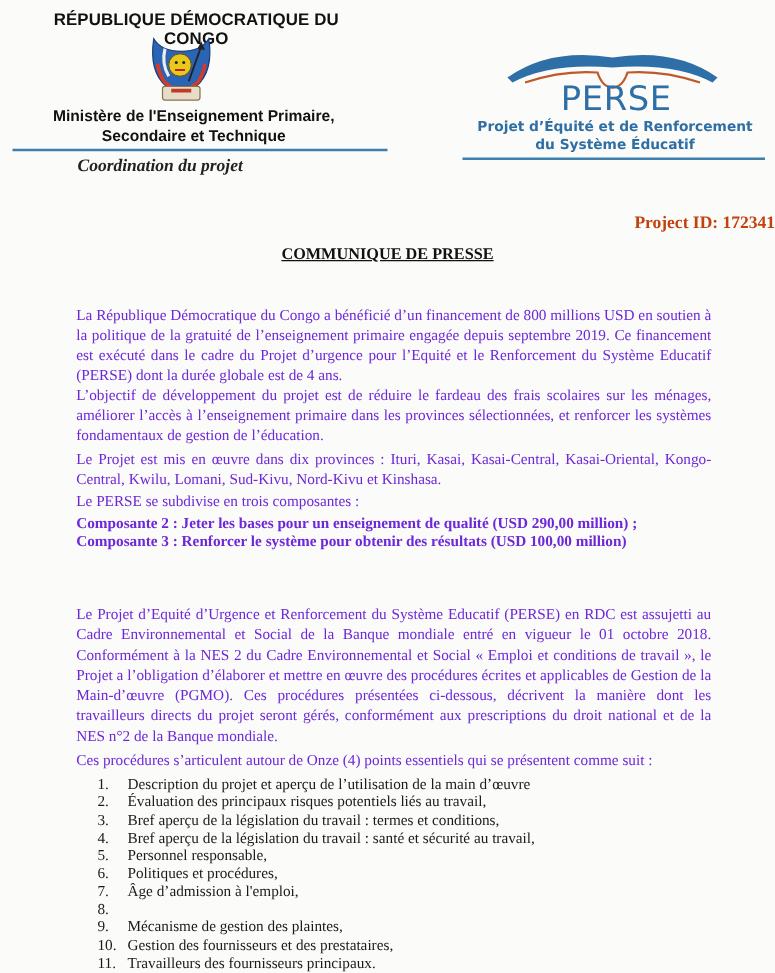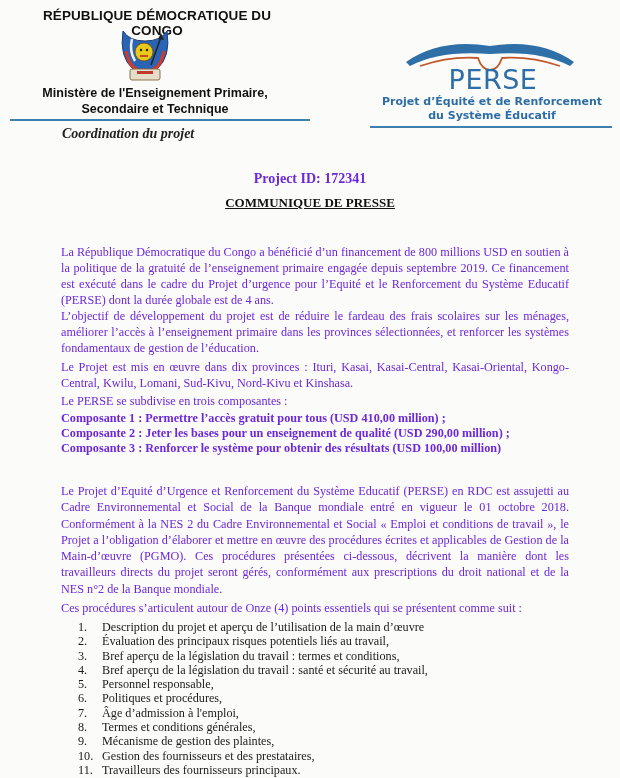--- a/index.html
+++ b/index.html
@@ -30,22 +30,22 @@
     position: absolute; left: 388px; top: 64px; width: 210px; text-align: center;
     font-family: "DejaVu Sans", sans-serif; font-weight: normal; font-size: 27px; color: #2d6fa6; letter-spacing: 0.5px;
   }
   .perse-sub {
     position: absolute; left: 372px; top: 95px; width: 240px; text-align: center;
     font-family: "DejaVu Sans", sans-serif; font-weight: bold; font-size: 11px; line-height: 14px; color: #2e6ea4;
   }
   .rule-right { position: absolute; left: 370px; top: 126px; width: 242px; height: 2px; background: #3f7fae; }
 
   .project-id {
-    position: absolute; left: 0; top: 171px; width: 620px; text-align: center;
-    font-weight: bold; font-size: 14px; color: #6d28d9;
+    position: absolute; left: 0; top: 171px; width: 620px; text-align: right;
+    font-weight: bold; font-size: 14px; color: #c2410c;
   }
   .press-title {
     position: absolute; left: 0; top: 195px; width: 620px; text-align: center;
     font-weight: bold; font-size: 13px; color: #111; text-decoration: underline;
   }
   .body { position: absolute; left: 61px; width: 508px; font-size: 12.2px; line-height: 16px; color: #6d28d9; }
   .justify { text-align: justify; }
   .p1 { top: 244px; }
   .p2 { top: 308px; }
   .p3 { top: 359px; }
@@ -96,21 +96,20 @@
 <div class="rule-right"></div>
 
 <div class="project-id">Project ID: 172341</div>
 <div class="press-title">COMMUNIQUE DE PRESSE</div>
 
 <div class="body justify p1">La République Démocratique du Congo a bénéficié d’un financement de 800 millions USD en soutien à la politique de la gratuité de l’enseignement primaire engagée depuis septembre 2019.           Ce financement est exécuté dans le cadre du Projet d’urgence pour l’Equité et le Renforcement du Système Educatif (PERSE) dont la durée globale est de 4 ans.</div>
 <div class="body justify p2">L’objectif de développement du projet est de réduire le fardeau des frais scolaires sur les ménages, améliorer l’accès à l’enseignement primaire dans les provinces sélectionnées, et renforcer les systèmes fondamentaux de gestion de l’éducation.</div>
 <div class="body justify p3">Le Projet est mis en œuvre dans dix provinces : Ituri, Kasai, Kasai-Central, Kasai-Oriental, Kongo-Central, Kwilu, Lomani, Sud-Kivu, Nord-Kivu et Kinshasa.</div>
 <div class="body p4">Le PERSE se subdivise en trois composantes :</div>
 <div class="body comps">
-  <div>Composante 1 : Permettre l’accès gratuit pour tous (USD 410,00 million) ;</div>
   <div>Composante 2 : Jeter les bases pour un enseignement de qualité (USD 290,00 million) ;</div>
   <div>Composante 3 : Renforcer le système pour obtenir des résultats (USD 100,00 million)</div>
 </div>
 <div class="body justify p5">Le Projet d’Equité d’Urgence et Renforcement du Système Educatif (PERSE) en RDC est assujetti au Cadre Environnemental et Social de la Banque mondiale entré en vigueur le 01 octobre 2018. Conformément à la NES 2 du Cadre Environnemental et Social « Emploi et conditions de travail », le Projet a l’obligation d’élaborer et mettre en œuvre des procédures écrites et applicables de Gestion de la Main-d’œuvre (PGMO). Ces procédures présentées ci-dessous, décrivent la manière dont les travailleurs directs du projet seront gérés, conformément aux prescriptions du droit national et de la NES n°2 de la Banque mondiale.</div>
 <div class="body p6">Ces procédures s’articulent autour de Onze (4) points essentiels qui se présentent comme suit :</div>
 
 <ul class="list">
   <li>
       <span class="num">1.</span>
       <span>Description du projet et aperçu de l’utilisation de la main d’œuvre</span>
@@ -134,21 +133,20 @@
   <li>
       <span class="num">6.</span>
       <span>Politiques et procédures,</span>
     </li>
   <li>
       <span class="num">7.</span>
       <span>Âge d’admission à l'emploi,</span>
     </li>
   <li>
       <span class="num">8.</span>
-      <span>Termes et conditions générales,</span>
     </li>
   <li>
       <span class="num">9.</span>
       <span>Mécanisme de gestion des plaintes,</span>
     </li>
   <li>
       <span class="num">10.</span>
       <span>Gestion des fournisseurs et des prestataires,</span>
     </li>
   <li>

